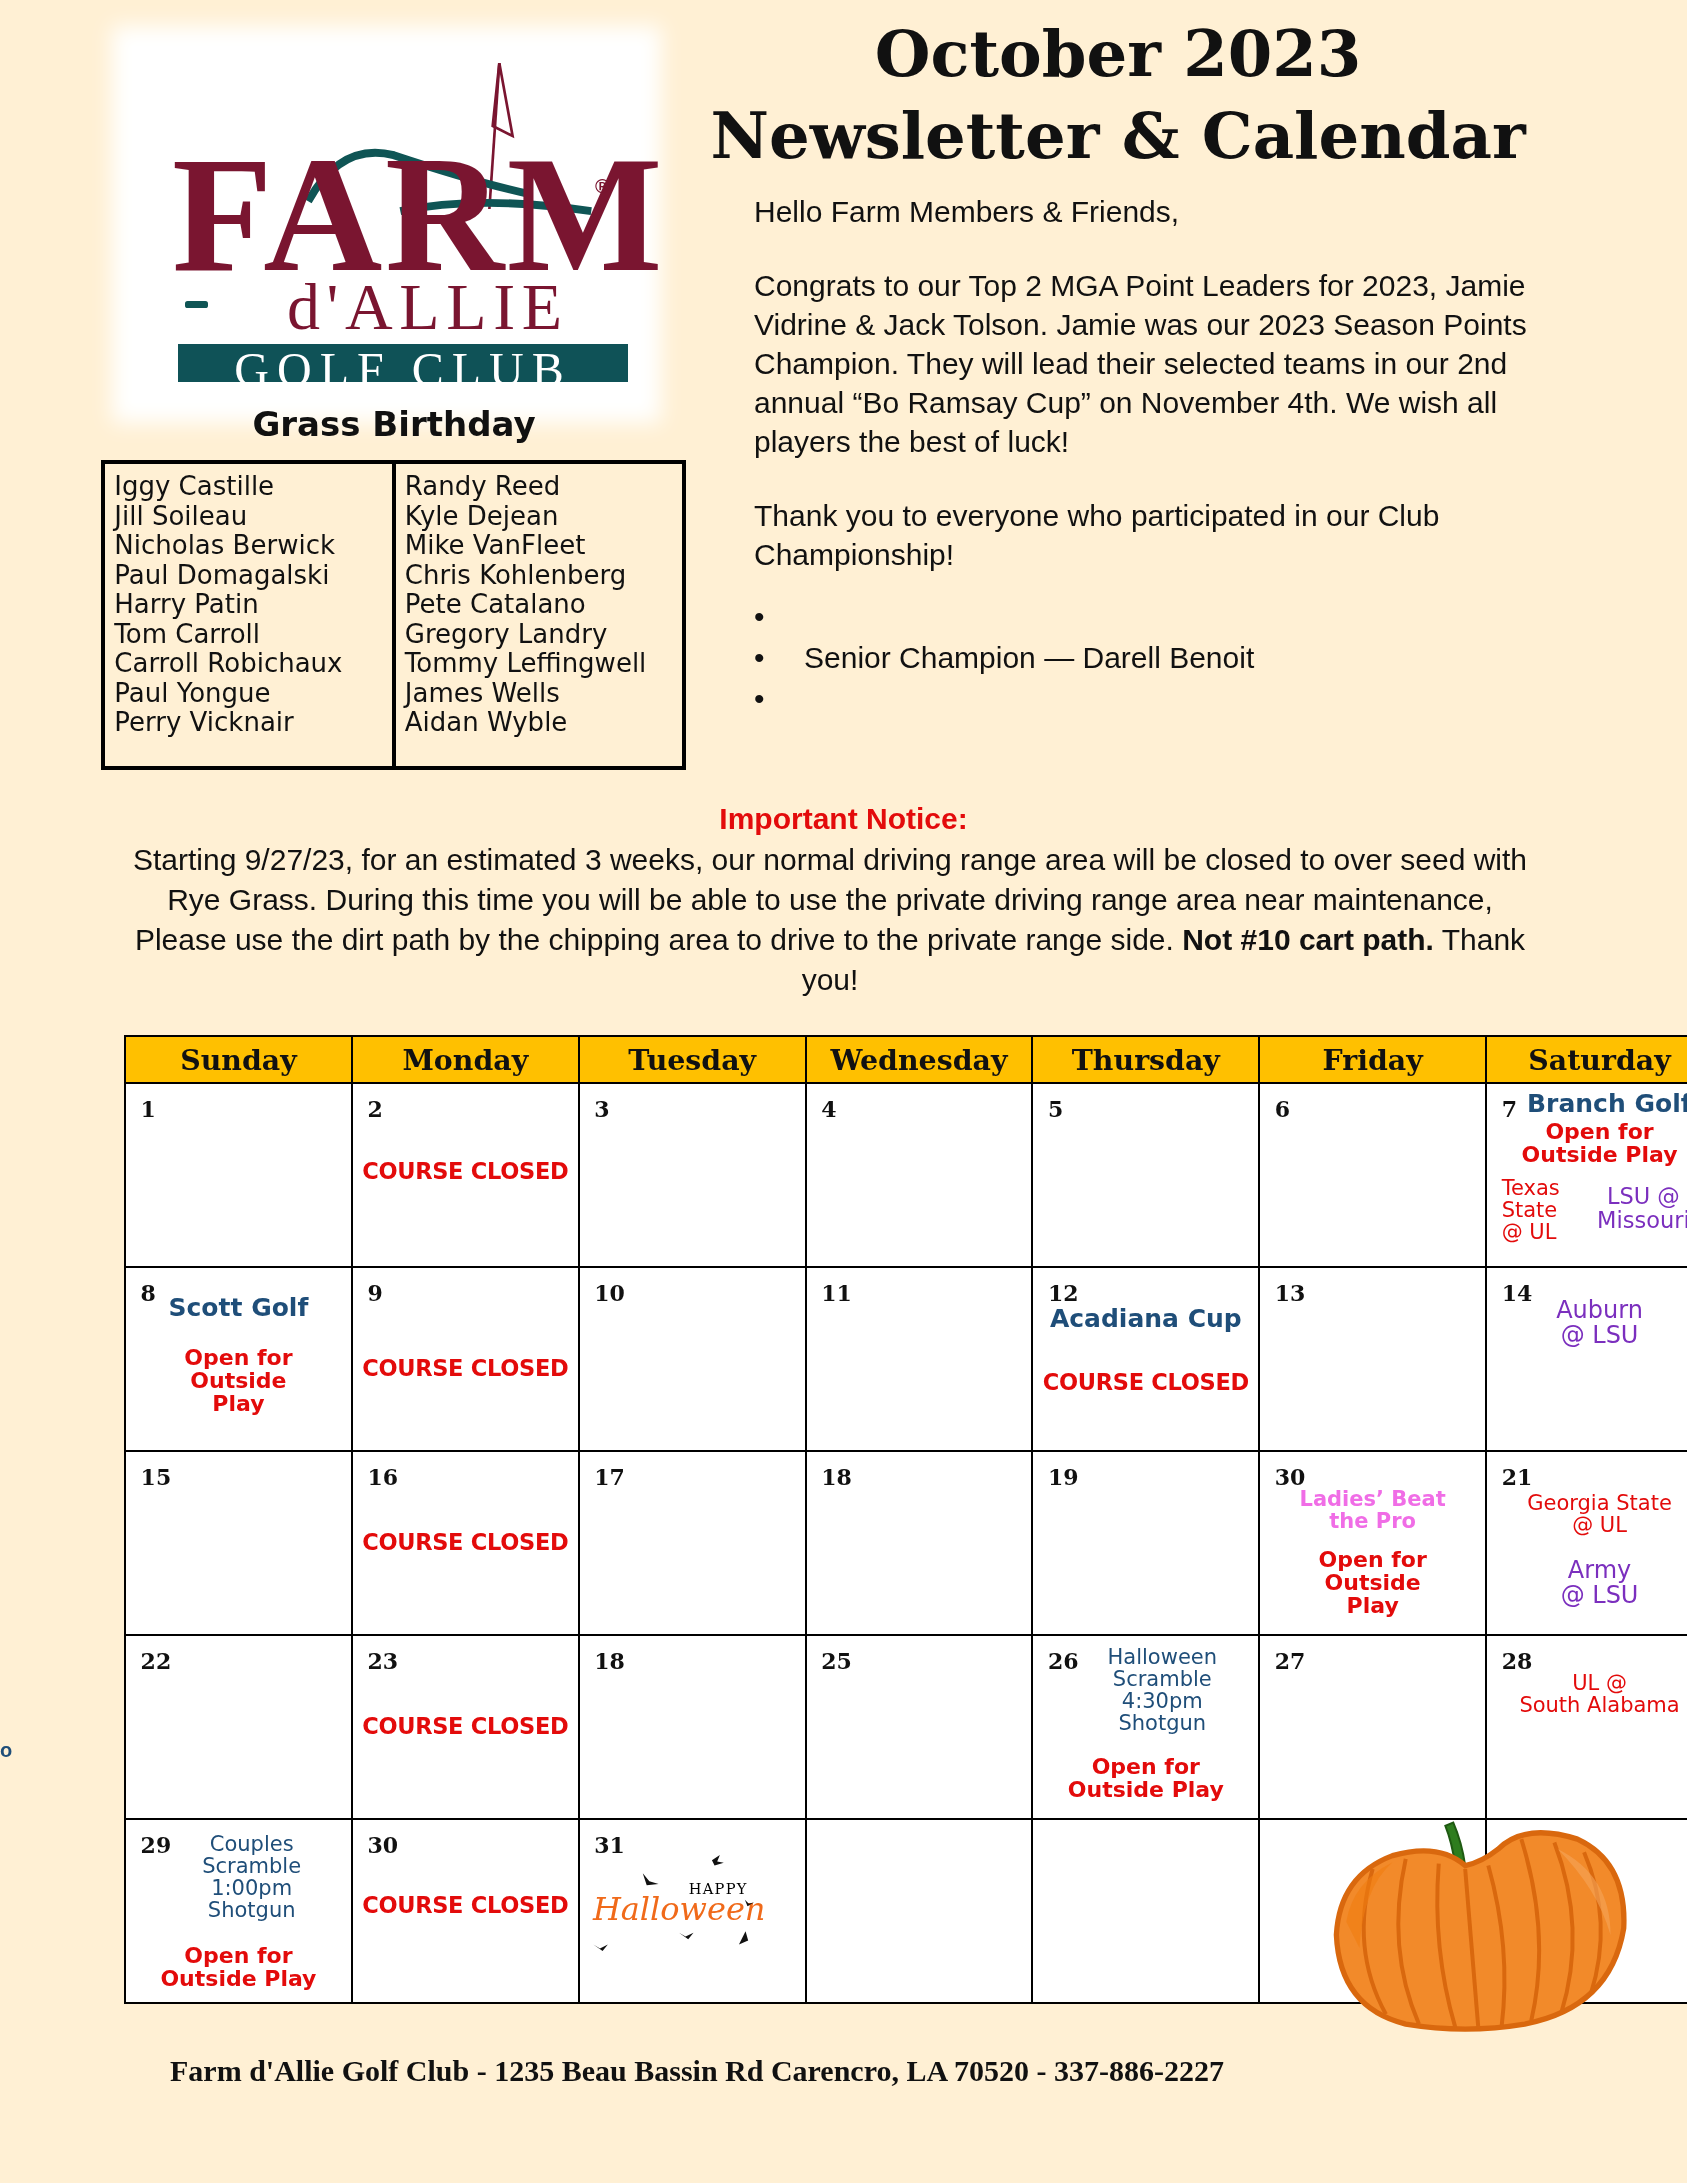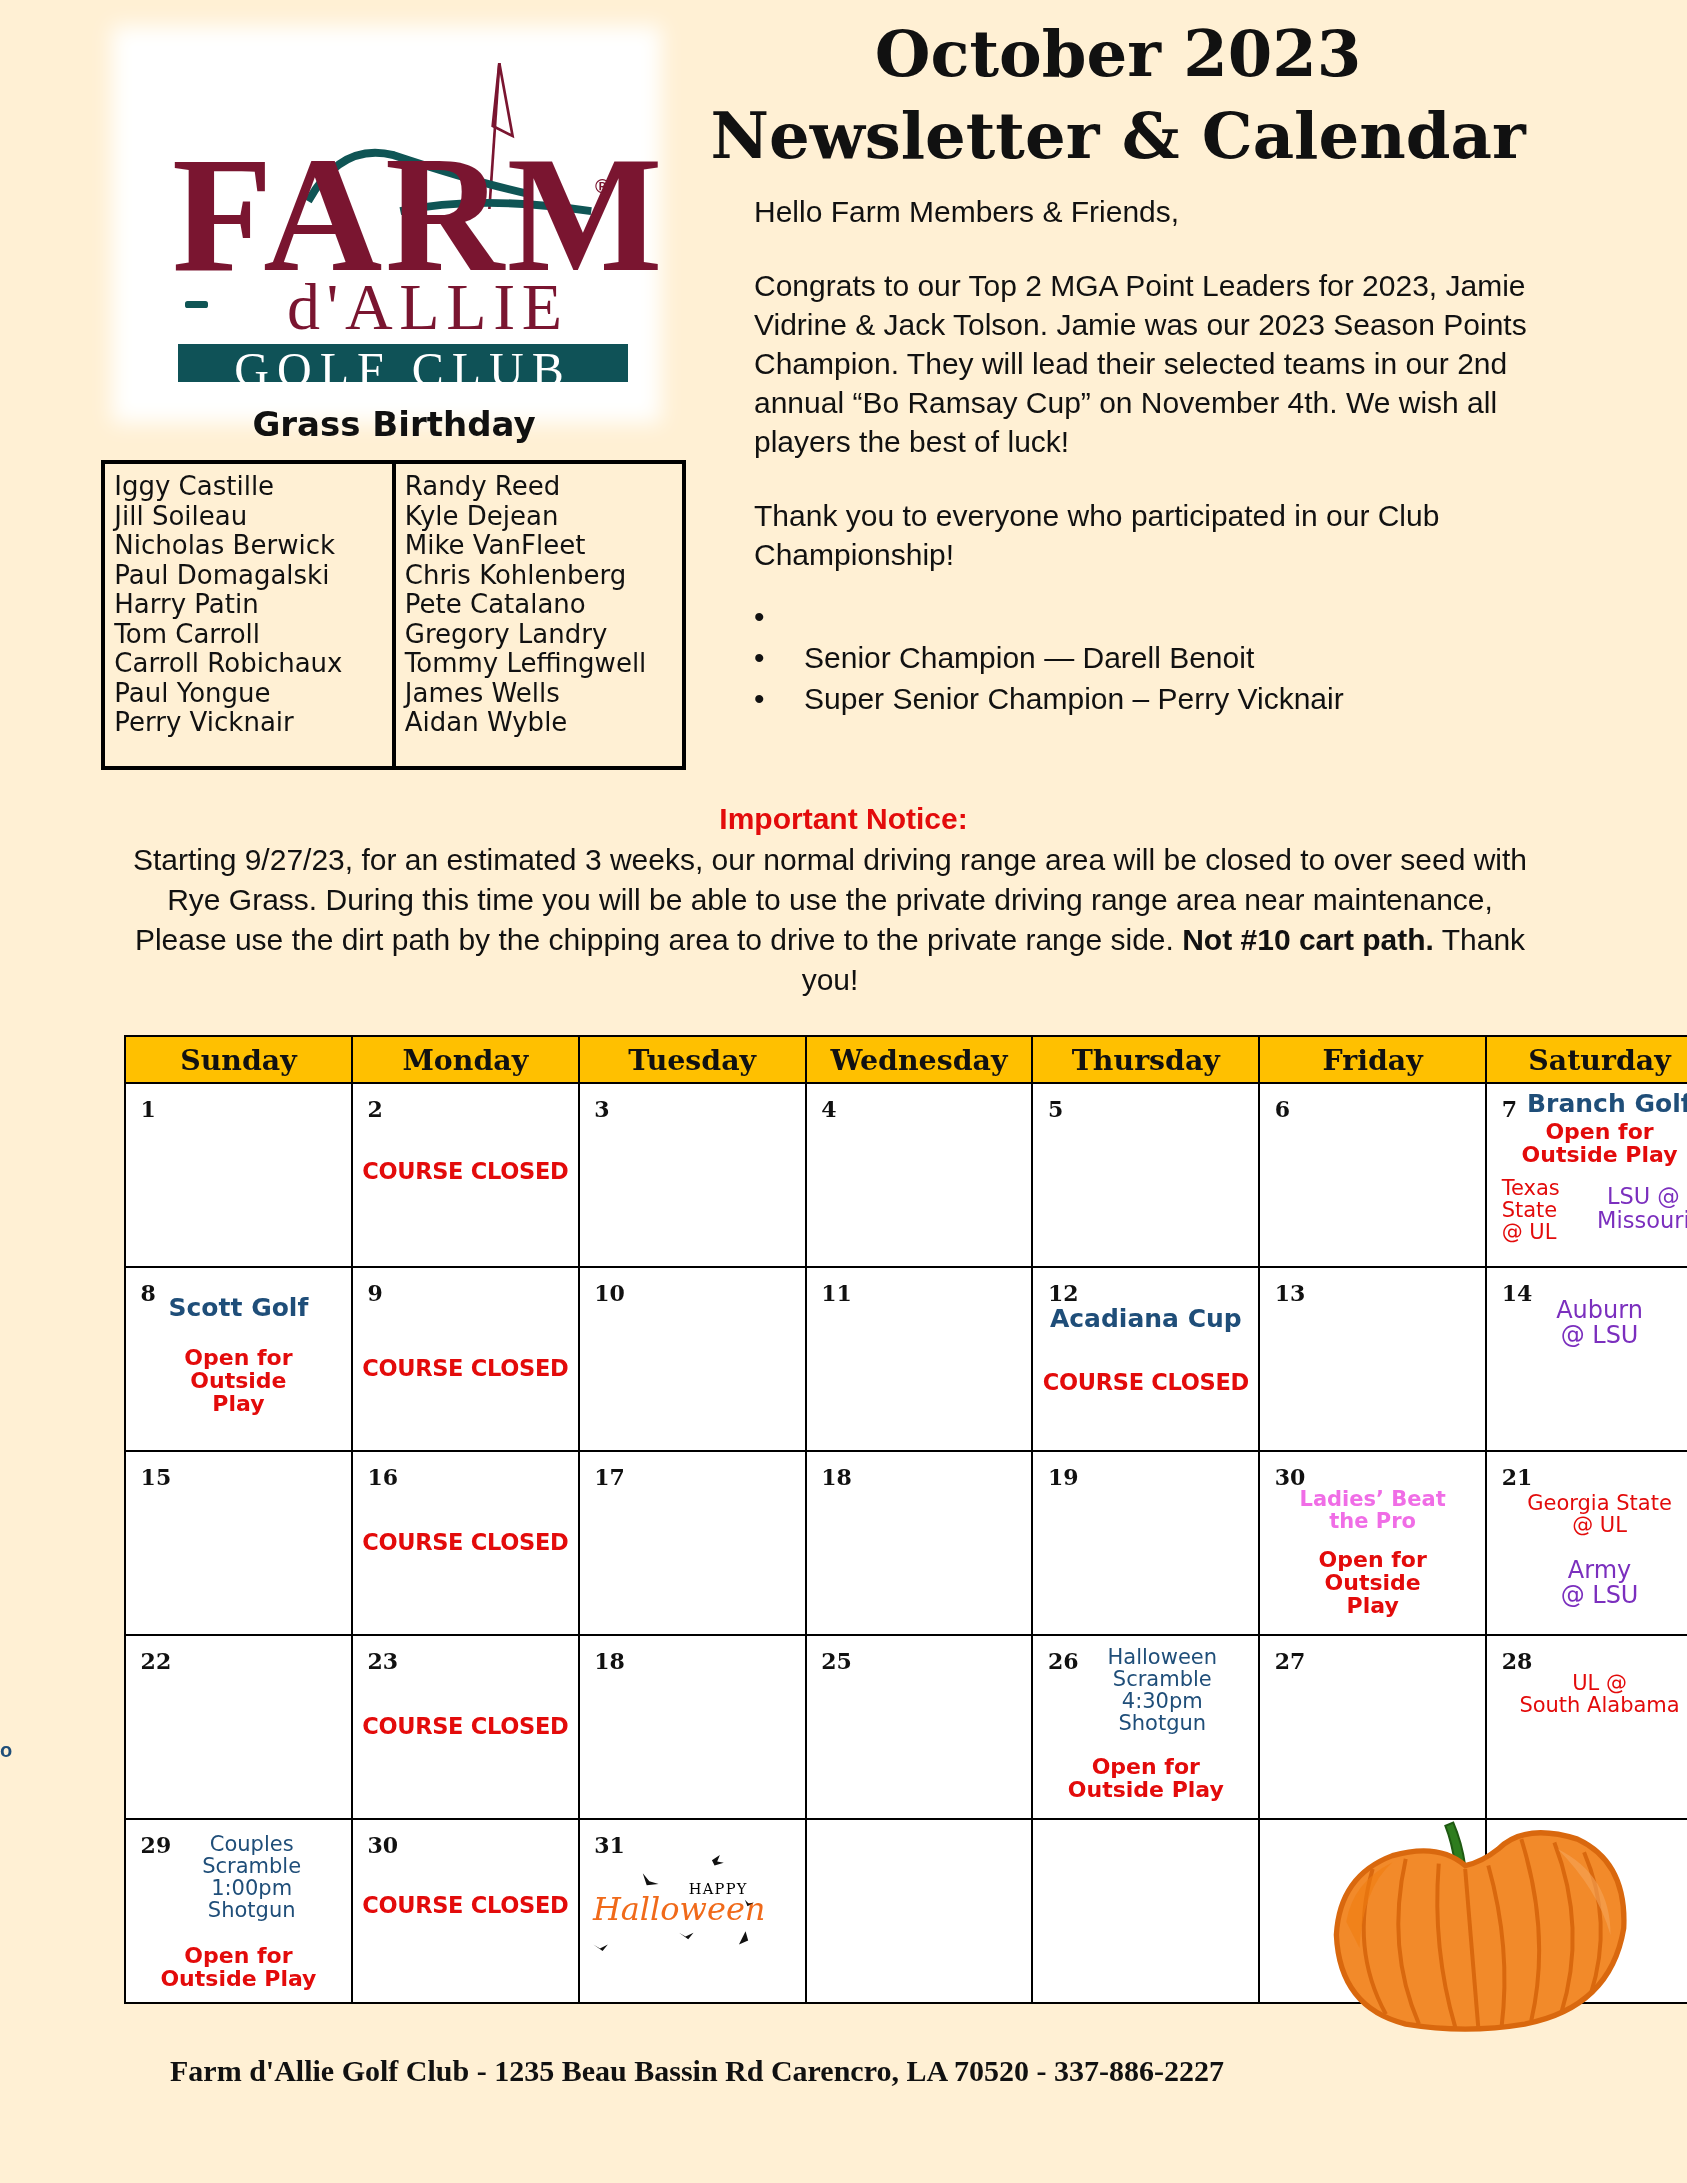--- a/index.html
+++ b/index.html
@@ -175,21 +175,20 @@
   <ul>
     <li>
         <span class="bullet">•</span>
       </li>
     <li>
         <span class="bullet">•</span>
         <span>Senior Champion — Darell Benoit</span>
       </li>
     <li>
         <span class="bullet">•</span>
-        <span>Super Senior Champion – Perry Vicknair</span>
       </li>
   </ul>
 </div>
 
 <div class="abs notice-title">Important Notice:</div>
 <div class="abs notice-body"><span>Starting 9/27/23, for an estimated 3 weeks, our normal driving range area will be closed to over seed with Rye Grass.  During this time you will be able to use the private driving range area near maintenance,  Please use the dirt path by the chipping area to drive to the private range side.  </span><b>Not #10 cart path.</b><span>  Thank you!</span></div>
 
 <div class="abs stray">o</div>
 
 <table class="abs cal">

